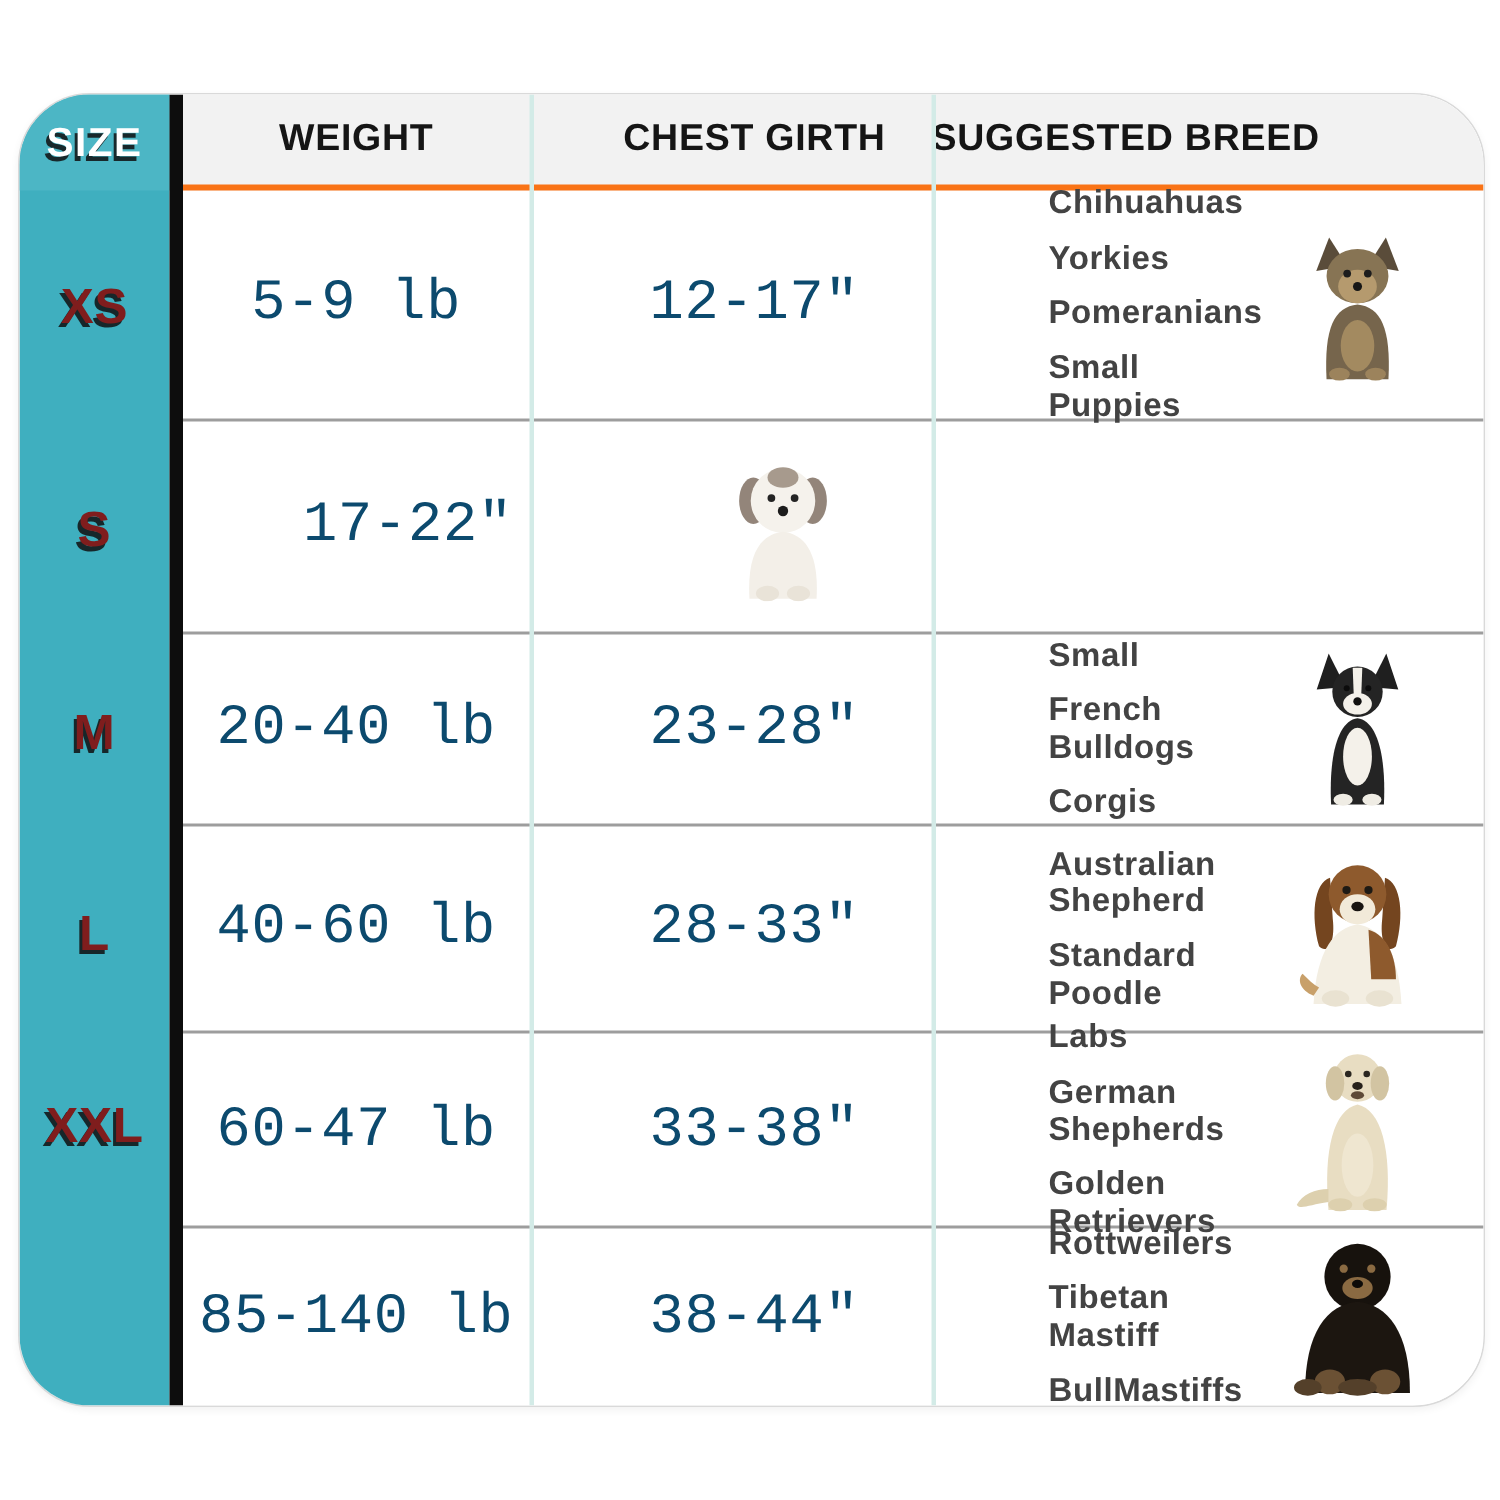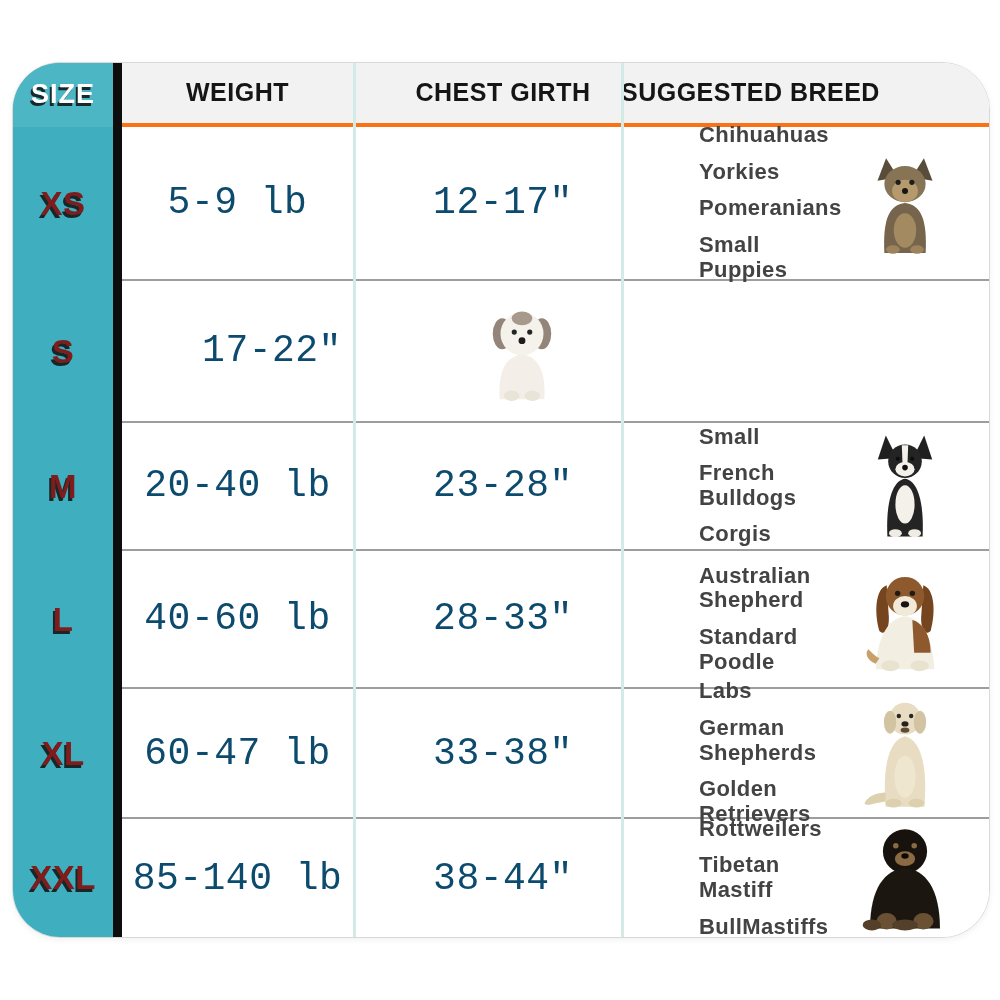--- a/index.html
+++ b/index.html
@@ -64,23 +64,20 @@
       </div>
       <div class="size-cell h2">
         <span class="size-label">S</span>
       </div>
       <div class="size-cell h3">
         <span class="size-label">M</span>
       </div>
       <div class="size-cell h4">
         <span class="size-label">L</span>
       </div>
-      <div class="size-cell h5">
-        <span class="size-label">XL</span>
-      </div>
       <div class="size-cell h6">
         <span class="size-label">XXL</span>
       </div>
     </div>
 
     <div class="black-bar"></div>
 
     <div class="main">
       <div class="vdivider d1"></div>
       <div class="vdivider d2"></div>

